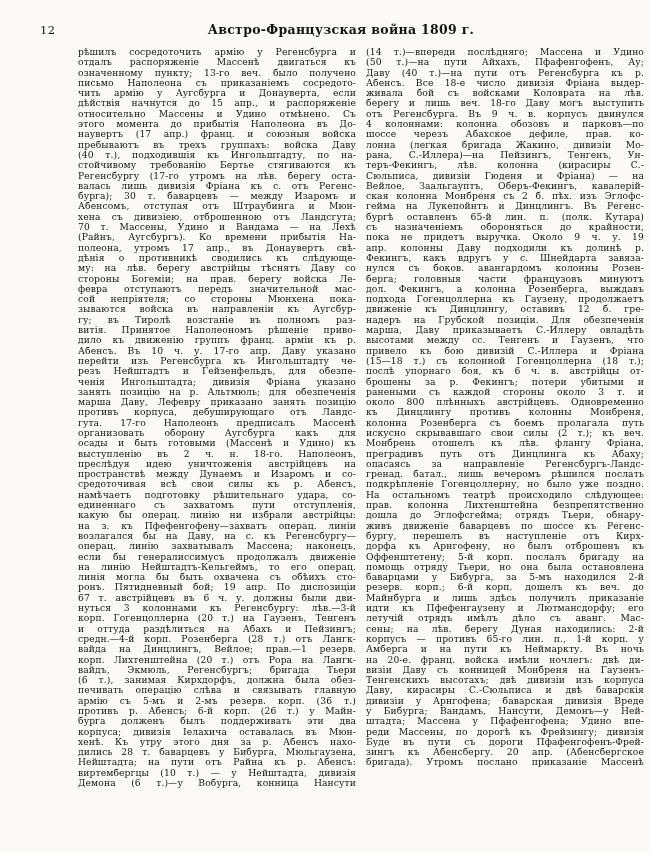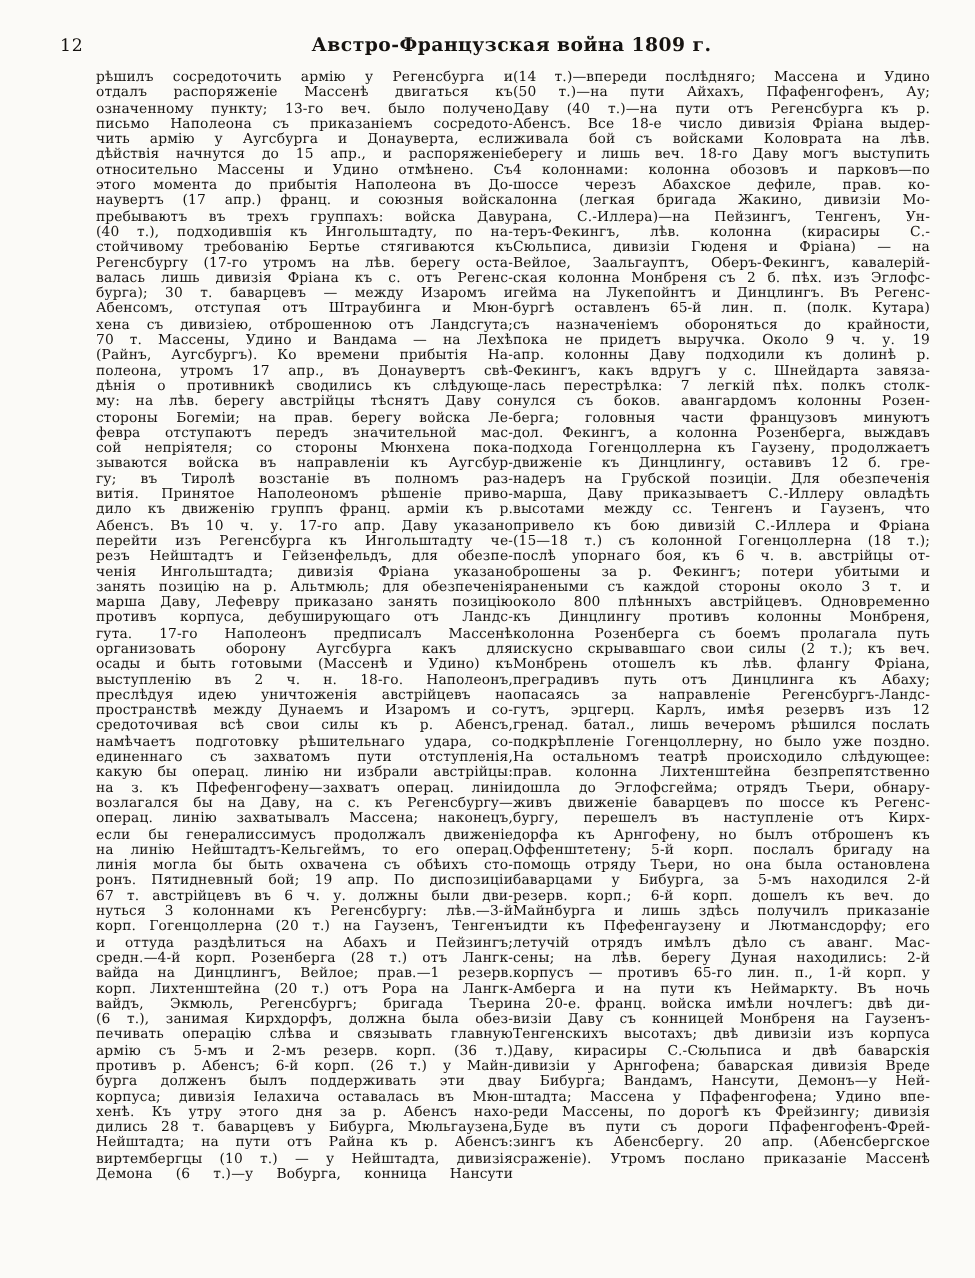--- a/index.html
+++ b/index.html
@@ -40,24 +40,24 @@
     width: 650px;
     text-align: center;
     transform: translateX(16px);
     font-weight: bold;
     font-size: 12.5px;
     letter-spacing: 0.3px;
   }
   .text-block {
     position: absolute;
     top: 47px;
-    left: 64px;
+    left: 78px;
     width: 566px;
     display: flex;
-    justify-content: flex-start;
+    justify-content: space-between;
   }
   .col {
     width: 278px;
   }
   .tline {
     font-size: 9.2px;
     line-height: 10.3px;
     height: 10.3px;
     overflow: hidden;
     text-align: justify;
@@ -153,56 +153,55 @@
         <div class="tline"><span>виртембергцы (10 т.) — у Нейштадта, дивизія</span></div>
         <div class="tline"><span>Демона (6 т.)—у Вобурга, конница Нансути</span></div>
       </div>
     <div class="col">
         <div class="tline"><span>(14 т.)—впереди послѣдняго; Массена и Удино</span></div>
         <div class="tline"><span>(50 т.)—на пути Айхахъ, Пфафенгофенъ, Ау;</span></div>
         <div class="tline"><span>Даву (40 т.)—на пути отъ Регенсбурга къ р.</span></div>
         <div class="tline"><span>Абенсъ. Все 18-е число дивизія Фріана выдер-</span></div>
         <div class="tline"><span>живала бой съ войсками Коловрата на лѣв.</span></div>
         <div class="tline"><span>берегу и лишь веч. 18-го Даву могъ выступить</span></div>
+        <div class="tline"><span>отъ Регенсбурга. Въ 9 ч. в. корпусъ двинулся</span></div>
         <div class="tline"><span>4 колоннами: колонна обозовъ и парковъ—по</span></div>
         <div class="tline"><span>шоссе черезъ Абахское дефиле, прав. ко-</span></div>
         <div class="tline"><span>лонна (легкая бригада Жакино, дивизіи Мо-</span></div>
         <div class="tline"><span>рана, С.-Иллера)—на Пейзингъ, Тенгенъ, Ун-</span></div>
         <div class="tline"><span>теръ-Фекингъ, лѣв. колонна (кирасиры С.-</span></div>
         <div class="tline"><span>Сюльписа, дивизіи Гюденя и Фріана) — на</span></div>
         <div class="tline"><span>Вейлое, Заальгауптъ, Оберъ-Фекингъ, кавалерій-</span></div>
         <div class="tline"><span>ская колонна Монбреня съ 2 б. пѣх. изъ Эглофс-</span></div>
         <div class="tline"><span>гейма на Лукепойнтъ и Динцлингъ. Въ Регенс-</span></div>
         <div class="tline"><span>бургѣ оставленъ 65-й лин. п. (полк. Кутара)</span></div>
         <div class="tline"><span>съ назначеніемъ обороняться до крайности,</span></div>
         <div class="tline"><span>пока не придетъ выручка. Около 9 ч. у. 19</span></div>
         <div class="tline"><span>апр. колонны Даву подходили къ долинѣ р.</span></div>
         <div class="tline"><span>Фекингъ, какъ вдругъ у с. Шнейдарта завяза-</span></div>
-        <div class="tline"><span>лась перестрѣлка: 7 легкій пѣх. полкъ столк-</span></div>
         <div class="tline"><span>нулся съ боков. авангардомъ колонны Розен-</span></div>
         <div class="tline"><span>берга; головныя части французовъ минуютъ</span></div>
         <div class="tline"><span>дол. Фекингъ, а колонна Розенберга, выждавъ</span></div>
         <div class="tline"><span>подхода Гогенцоллерна къ Гаузену, продолжаетъ</span></div>
         <div class="tline"><span>движеніе къ Динцлингу, оставивъ 12 б. гре-</span></div>
         <div class="tline"><span>надеръ на Грубской позиціи. Для обезпеченія</span></div>
         <div class="tline"><span>марша, Даву приказываетъ С.-Иллеру овладѣть</span></div>
         <div class="tline"><span>высотами между сс. Тенгенъ и Гаузенъ, что</span></div>
         <div class="tline"><span>привело къ бою дивизій С.-Иллера и Фріана</span></div>
         <div class="tline"><span>(15—18 т.) съ колонной Гогенцоллерна (18 т.);</span></div>
         <div class="tline"><span>послѣ упорнаго боя, къ 6 ч. в. австрійцы от-</span></div>
         <div class="tline"><span>брошены за р. Фекингъ; потери убитыми и</span></div>
         <div class="tline"><span>ранеными съ каждой стороны около 3 т. и</span></div>
         <div class="tline"><span>около 800 плѣнныхъ австрійцевъ. Одновременно</span></div>
         <div class="tline"><span>къ Динцлингу противъ колонны Монбреня,</span></div>
         <div class="tline"><span>колонна Розенберга съ боемъ пролагала путь</span></div>
         <div class="tline"><span>искусно скрывавшаго свои силы (2 т.); къ веч.</span></div>
         <div class="tline"><span>Монбрень отошелъ къ лѣв. флангу Фріана,</span></div>
         <div class="tline"><span>преградивъ путь отъ Динцлинга къ Абаху;</span></div>
         <div class="tline"><span>опасаясь за направленіе Регенсбургъ-Ландс-</span></div>
-        <div class="tline"><span>гутъ, эрцгерц. Карлъ, имѣя резервъ изъ 12</span></div>
         <div class="tline"><span>гренад. батал., лишь вечеромъ рѣшился послать</span></div>
         <div class="tline"><span>подкрѣпленіе Гогенцоллерну, но было уже поздно.</span></div>
         <div class="tline"><span>На остальномъ театрѣ происходило слѣдующее:</span></div>
         <div class="tline"><span>прав. колонна Лихтенштейна безпрепятственно</span></div>
         <div class="tline"><span>дошла до Эглофсгейма; отрядъ Тьери, обнару-</span></div>
         <div class="tline"><span>живъ движеніе баварцевъ по шоссе къ Регенс-</span></div>
         <div class="tline"><span>бургу, перешелъ въ наступленіе отъ Кирх-</span></div>
         <div class="tline"><span>дорфа къ Арнгофену, но былъ отброшенъ къ</span></div>
         <div class="tline"><span>Оффенштетену; 5-й корп. послалъ бригаду на</span></div>
         <div class="tline"><span>помощь отряду Тьери, но она была остановлена</span></div>
@@ -217,17 +216,17 @@
         <div class="tline"><span>на 20-е. франц. войска имѣли ночлегъ: двѣ ди-</span></div>
         <div class="tline"><span>визіи Даву съ конницей Монбреня на Гаузенъ-</span></div>
         <div class="tline"><span>Тенгенскихъ высотахъ; двѣ дивизіи изъ корпуса</span></div>
         <div class="tline"><span>Даву, кирасиры С.-Сюльписа и двѣ баварскія</span></div>
         <div class="tline"><span>дивизіи у Арнгофена; баварская дивизія Вреде</span></div>
         <div class="tline"><span>у Бибурга; Вандамъ, Нансути, Демонъ—у Ней-</span></div>
         <div class="tline"><span>штадта; Массена у Пфафенгофена; Удино впе-</span></div>
         <div class="tline"><span>реди Массены, по дорогѣ къ Фрейзингу; дивизія</span></div>
         <div class="tline"><span>Буде въ пути съ дороги Пфафенгофенъ-Фрей-</span></div>
         <div class="tline"><span>зингъ къ Абенсбергу. </span><span class="it">20 апр. (Абенсбергское</span></div>
-        <div class="tline"><span class="it">сраженіе).</span><span> Утромъ послано приказаніе Массенѣ</span></div>
+        <div class="tline"><span class="it">бригада).</span><span> Утромъ послано приказаніе Массенѣ</span></div>
       </div>
   </div>
 
 </div>
 
 </body></html>

